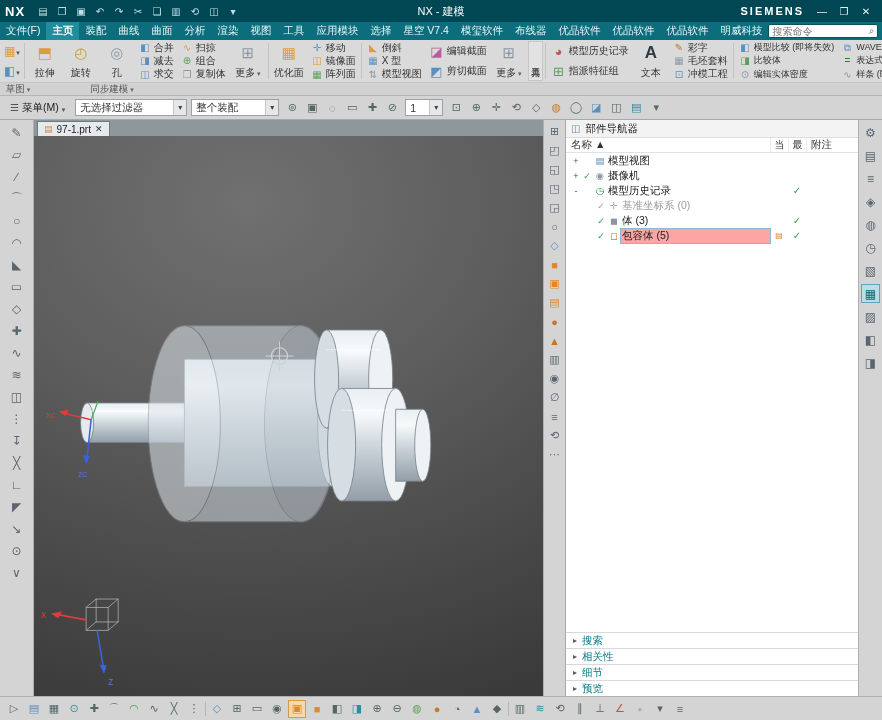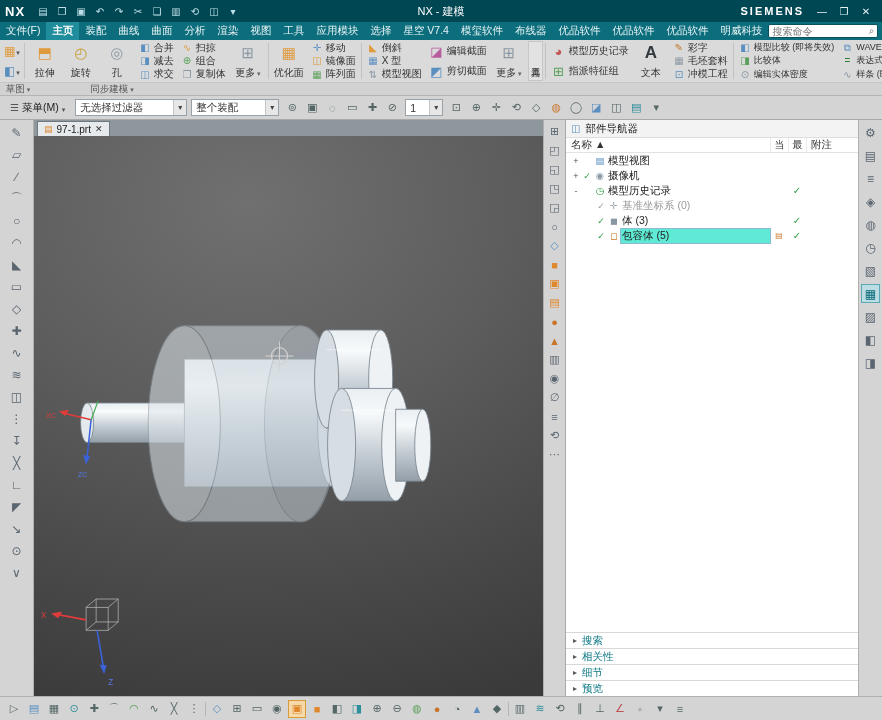--- a/index.html
+++ b/index.html
@@ -92,21 +92,21 @@
   .nav-rows{display:flex;flex-direction:column}
   .nav-row{height:15px;display:flex;align-items:center;padding-left:calc(5px + var(--ind,0px));cursor:default}
   .exp{width:10px;color:#555;font-size:9px;text-align:center;flex:none}
   .pre{width:12px;color:#2e9e44;font-size:9px;text-align:center;flex:none}
   .nico{width:14px;font-size:9.5px;color:var(--c,#777);text-align:center;flex:none}
   .nlabel{flex:1;white-space:nowrap;overflow:hidden;padding-left:1px}
   .cur{width:18px;text-align:center;font-size:8px;color:#c9762a;flex:none}
   .latest{width:18px;text-align:center;color:#2e9e44;font-weight:bold;font-size:10px;flex:none}
   .note{width:52px;flex:none}
   .nav-row.muted .nlabel,.nav-row.muted .pre{color:#9a9a9a}
-  .nav-row.selected .nlabel{outline:1px solid #8fb8d4;background:#5eead4}
+  .nav-row.selected .nlabel{outline:1px solid #8fb8d4;background:#fca5a5}
   .nav-fill{flex:1}
   .nav-section{height:16px;display:flex;align-items:center;gap:5px;padding:0 7px;border-top:1px solid #d8d8d8;color:#0a7682;cursor:default}
   .sec-arrow{font-size:8px;color:#555}
 
   .far-rail{width:24px;background:#d4d4d4;border-left:1px solid #b0b0b0;display:flex;flex-direction:column;align-items:center;gap:4px;padding-top:3px;flex:none;overflow:hidden}
   .far-icon{width:19px;height:19px;display:flex;align-items:center;justify-content:center;font-size:12px;color:#5a6570;cursor:default}
   .far-icon.active{background:#bddde4;border:1px solid #5ba7b5;color:#0a6a78}
 
   
   .bottombar{height:24px;background:#d4d4d4;border-top:1px solid #b0b0b0;display:flex;align-items:center;gap:2px;padding:0 5px;flex:none;overflow:hidden}

